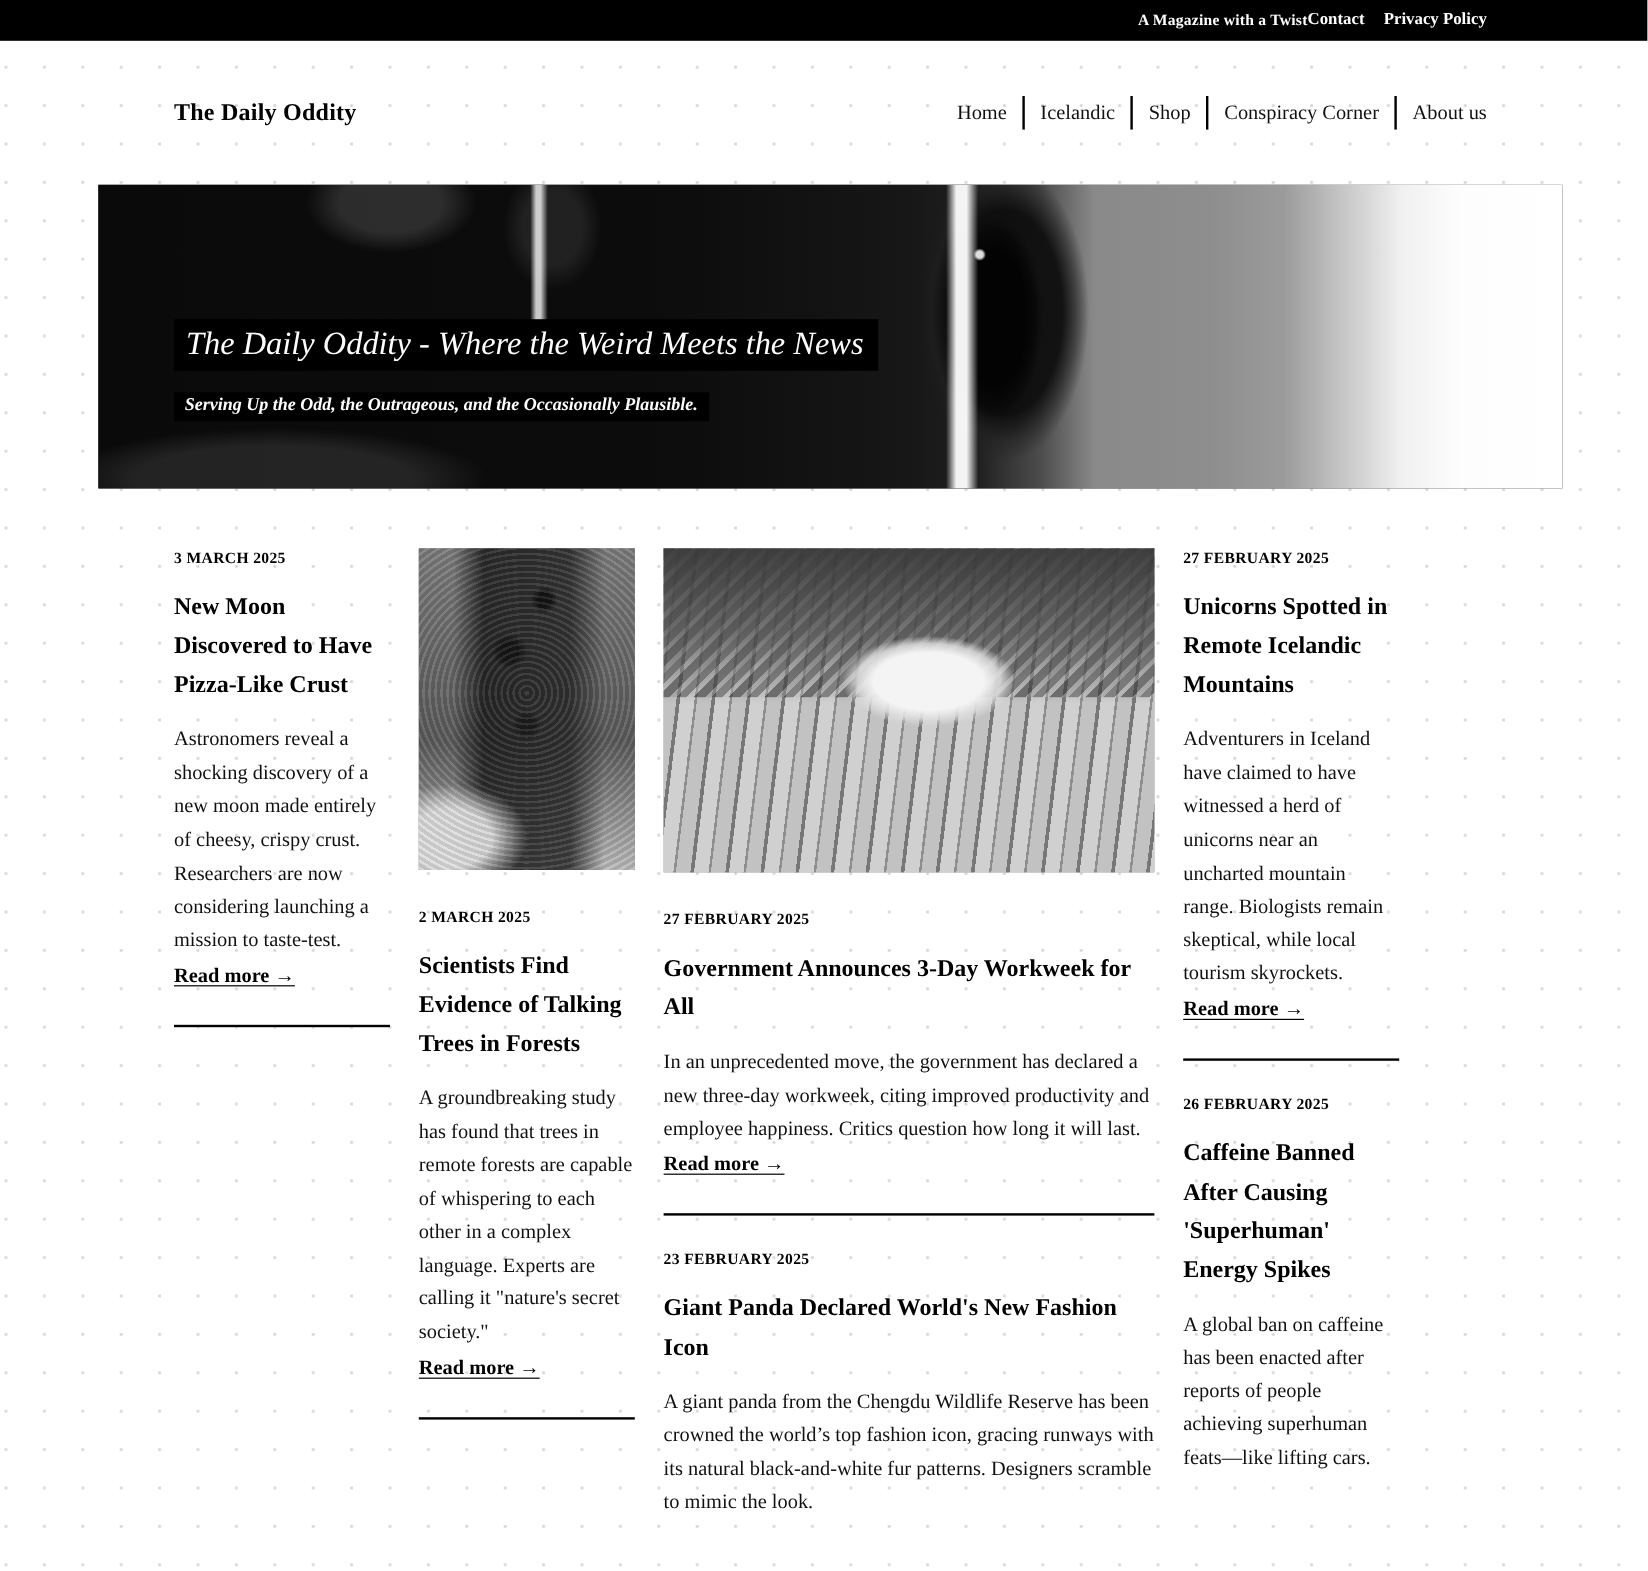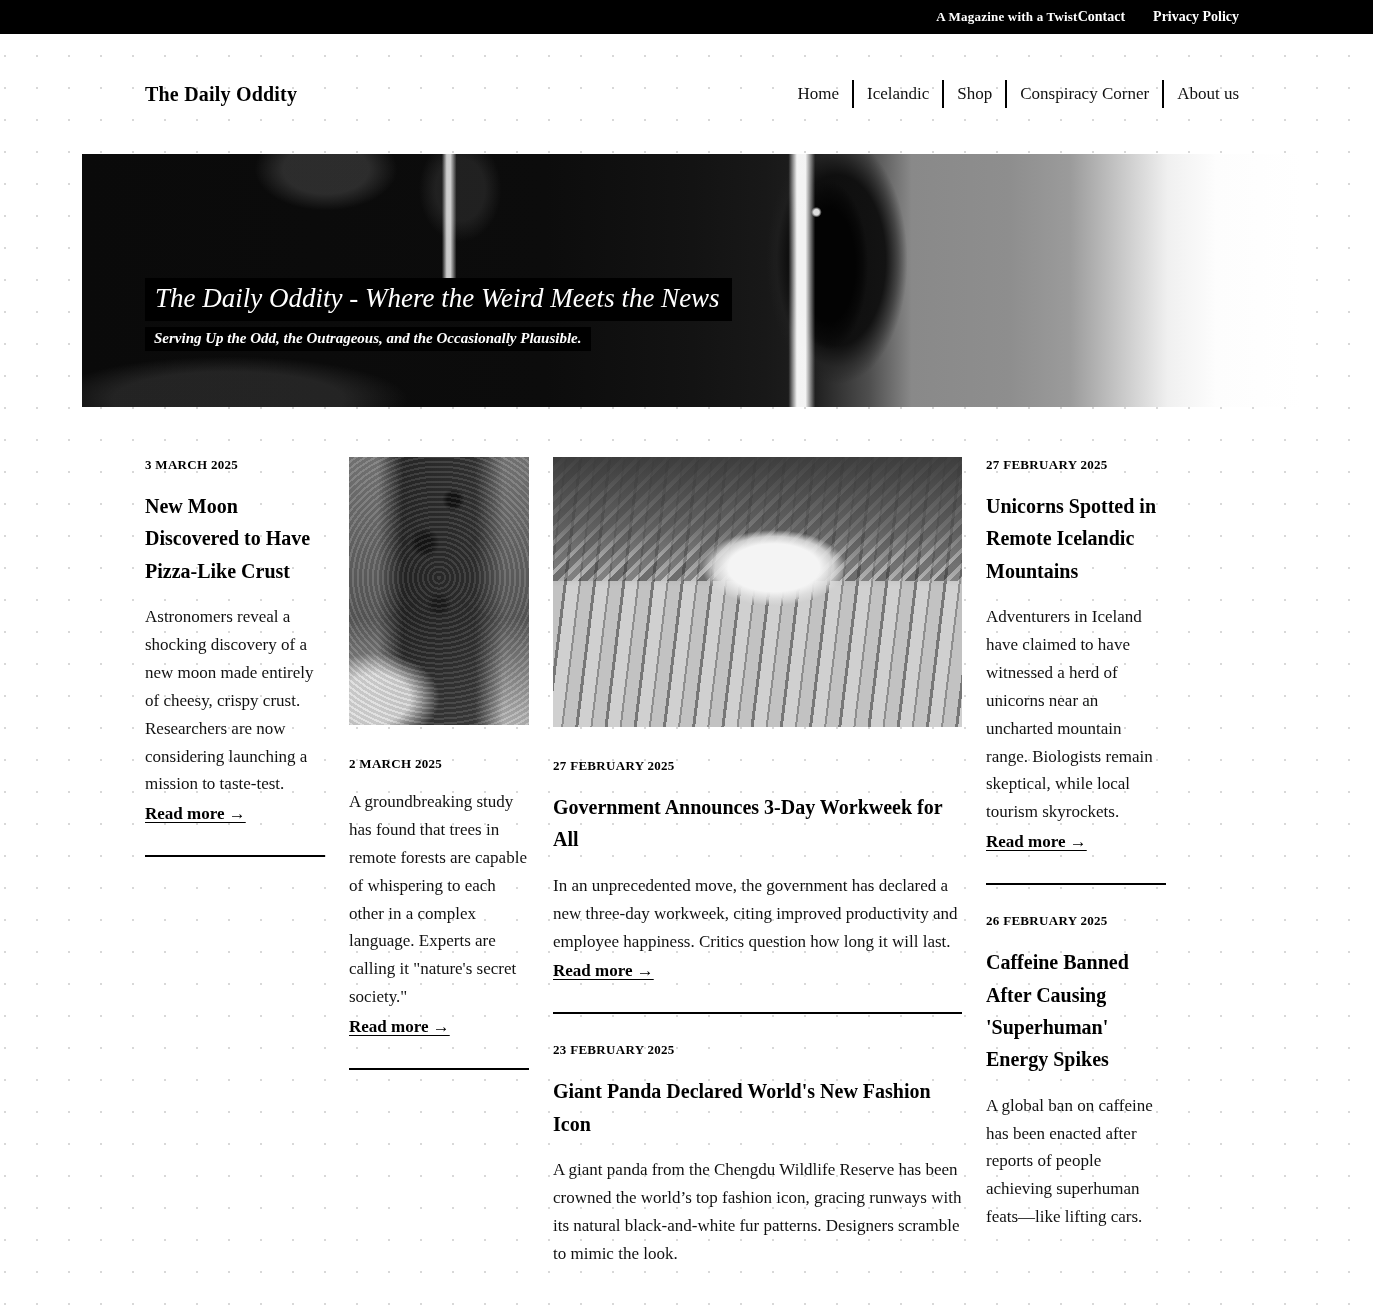--- a/index.html
+++ b/index.html
@@ -29,21 +29,21 @@
     display: flex;
     align-items: center;
     justify-content: flex-end;
   }
   .tagline {
     color: #fff;
     font-size: 13px;
     font-weight: 700;
     letter-spacing: .2px;
   }
-  .topbar-links { display: flex; gap: 28px; }
+  .topbar-links { display: flex; gap: 16px; }
   .topbar-links a {
     color: #fff;
     font-size: 14px;
     font-weight: 600;
     text-decoration: none;
   }
   
   .header {
     width: 1220px;
     margin-left: 82px;
@@ -105,21 +105,21 @@
   .hero-text { position: absolute; left: 63px; bottom: 56px; font-style: italic; }
   .hero-title {
     display: inline-block;
     background: #000;
     color: #fff;
     font-size: 27px;
     font-weight: 400;
     line-height: 1.3;
     padding: 3px 12px 5px 10px;
   }
-  .hero-subtitle-wrap { margin-top: 6px; }
+  .hero-subtitle-wrap { margin-top: 18px; }
   .hero-subtitle {
     display: inline-block;
     background: #000;
     color: #fff;
     font-size: 15px;
     font-weight: 700;
     padding: 3px 9px 4px 9px;
   }
   
   .grid {
@@ -149,21 +149,20 @@
     font-weight: 700;
     line-height: 1.62;
     margin: 17px 0 15px 0;
     color: #000;
   }
   .title a { color: #000; text-decoration: none; }
   .excerpt {
     font-size: 17px;
     line-height: 1.64;
     color: #111;
-    margin-top: 16px;
   }
   .readmore {
     display: inline-block;
     margin-top: 6px;
     font-size: 17px;
     font-weight: 700;
     color: #000;
     text-decoration: underline;
     text-underline-offset: 3px;
   }
@@ -250,20 +249,21 @@
       <p class="excerpt">Astronomers reveal a shocking discovery of a new moon made entirely of cheesy, crispy crust. Researchers are now considering launching a mission to taste-test.</p>
       <a href="#" class="readmore">Read more →</a>
     </article>
     <hr class="article-divider">
   </div>
 
   <div class="col">
     <article>
       <a href="#" class="article-image img-tree"></a>
       <div class="date">2 MARCH 2025</div>
+      <h3 class="title"><a href="#">Scientists Find Evidence of Talking Trees in Forests</a></h3>
       <p class="excerpt">A groundbreaking study has found that trees in remote forests are capable of whispering to each other in a complex language. Experts are calling it "nature's secret society."</p>
       <a href="#" class="readmore">Read more →</a>
     </article>
     <hr class="article-divider">
   </div>
 
   <div class="col">
     <article>
       <a href="#" class="article-image img-cat"></a>
       <div class="date">27 FEBRUARY 2025</div>

